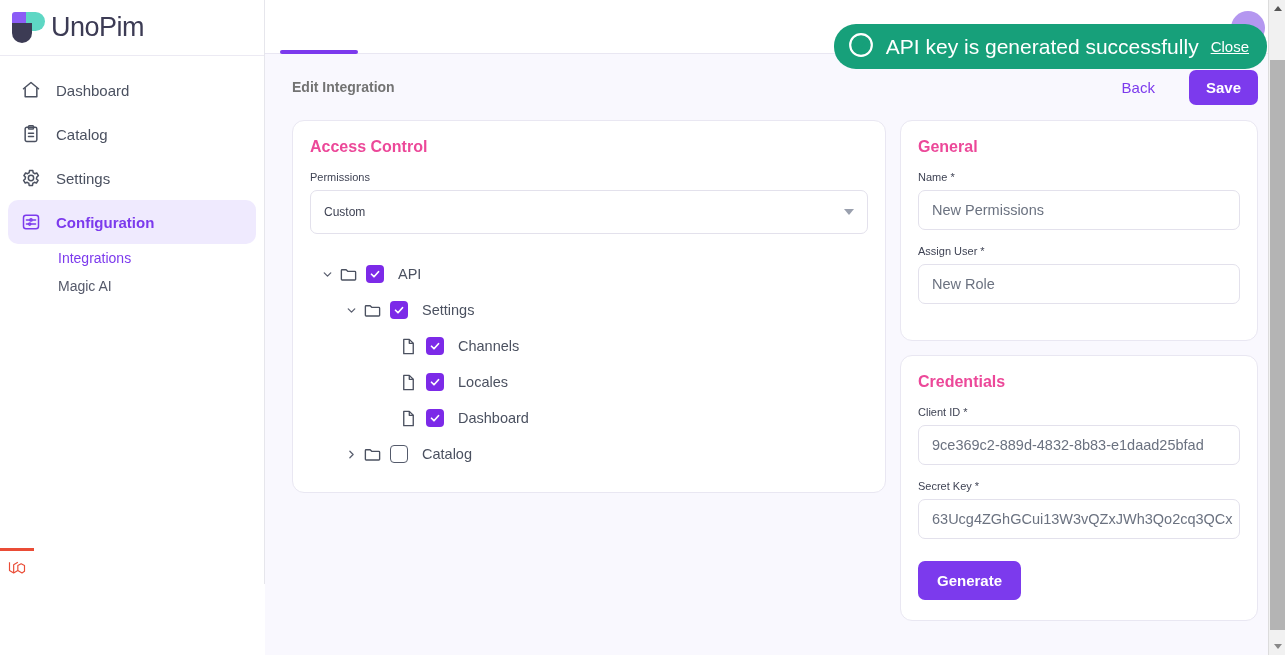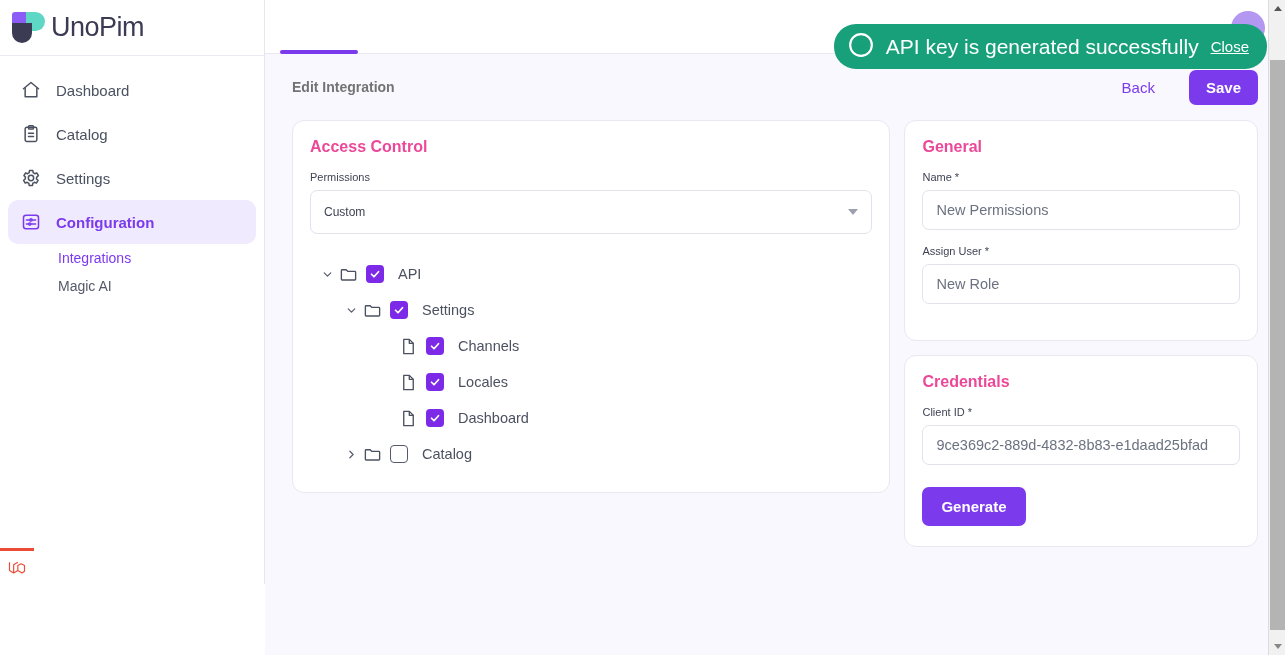--- a/index.html
+++ b/index.html
@@ -373,20 +373,24 @@
             <div class="input">New Role</div>
           </div>
         </section>
 
         <section class="card">
           <div class="card-title">Credentials</div>
           <div class="field">
             <div class="field-label">Client ID *</div>
             <div class="input">9ce369c2-889d-4832-8b83-e1daad25bfad</div>
           </div>
+          <div class="field">
+            <div class="field-label">Secret Key *</div>
+            <div class="input">63Ucg4ZGhGCui13W3vQZxJWh3Qo2cq3QCx</div>
+          </div>
           <button class="gen-btn">Generate</button>
         </section>
 
       </div>
     </div>
 
     <div class="vscroll">
       <div class="arrow-up">
           <span class="tri-up"></span>
         </div>

